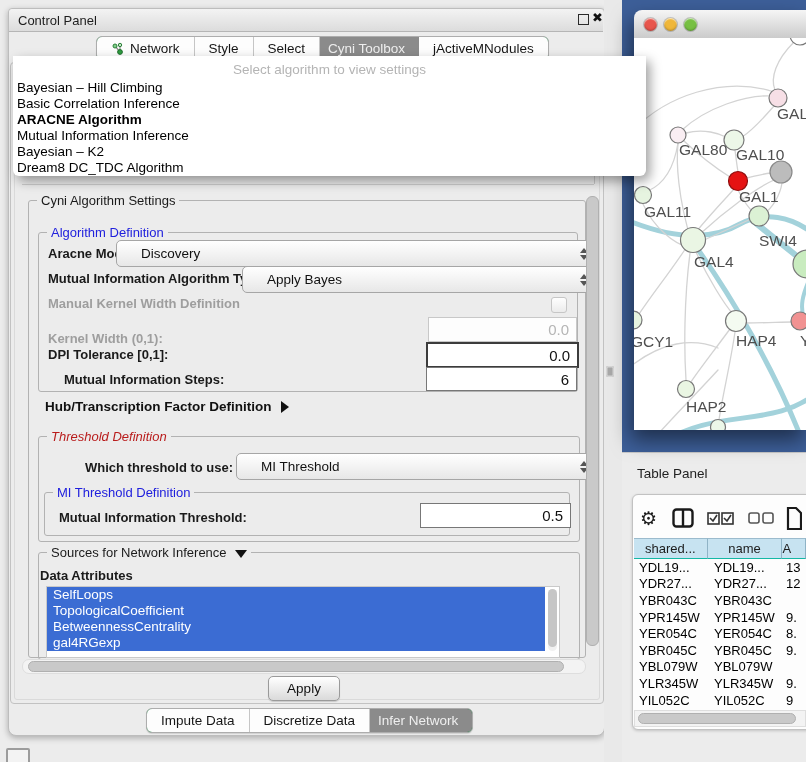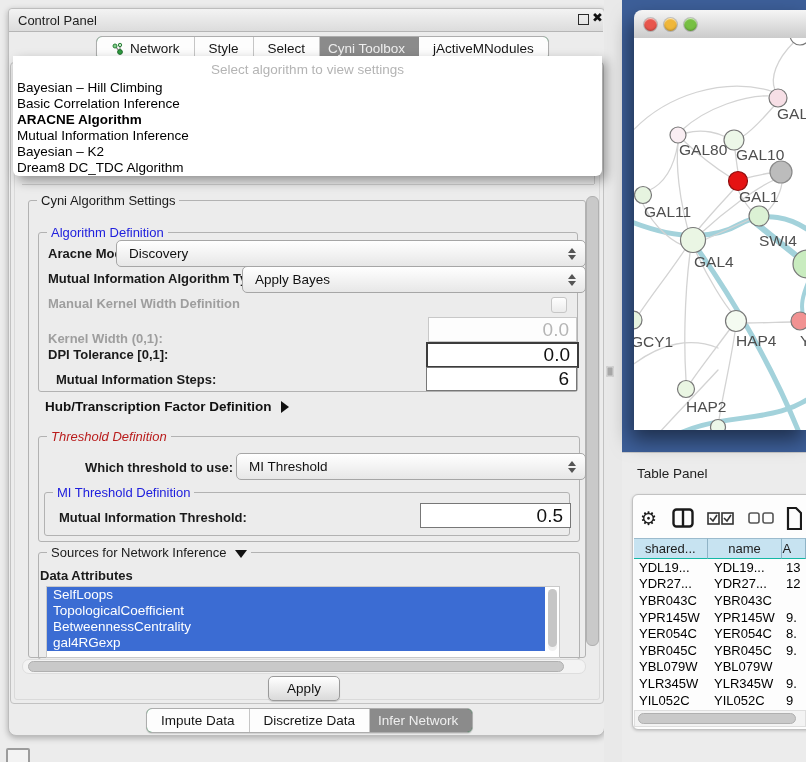--- a/index.html
+++ b/index.html
@@ -36,43 +36,43 @@
   .groupbox{border:1px solid #b2b2b2;border-radius:3px;}
   .grouplabel{position:absolute;top:-8px;background:#ececec;padding:0 4px;font-size:13px;white-space:nowrap;}
   .lbl-blue{color:#2020dd;}
   .lbl-green{color:#b91c1c;font-style:italic;}
   .lbl-dark{color:#1a1a1a;}
 
   .fldlabel{position:absolute;font-size:13px;font-weight:bold;color:#1a1a1a;white-space:nowrap;}
   .fldlabel.disabled{color:#9e9e9e;}
 
   .combo{position:absolute;background:linear-gradient(#ffffff,#e7e7e7);border:1px solid #a6a6a6;
-    border-radius:5px;display:flex;align-items:center;padding-left:12px;font-size:13.5px;color:#111;}
+    border-radius:5px;display:flex;align-items:center;padding-left:24px;font-size:13.5px;color:#111;}
   .combo .arrows{position:absolute;right:9px;top:50%;transform:translateY(-50%);display:flex;flex-direction:column;gap:2px;}
   .combo .arrows i{display:block;width:0;height:0;border-left:4px solid transparent;border-right:4px solid transparent;}
   .combo .arrows .up{border-bottom:5px solid #555;}
   .combo .arrows .dn{border-top:5px solid #555;}
 
-  .numfield{position:absolute;background:#ffffff;font-size:19px;display:flex;align-items:center;
+  .numfield{position:absolute;background:#ffffff;font-size:15px;display:flex;align-items:center;
     justify-content:flex-end;padding-right:7px;color:#111;}
   .numfield.strong{border:2px solid #3c3c3c;}
   .numfield.med{border:1.5px solid #777;}
   .numfield.disabled{border:1px solid #c8c8c8;color:#b5b5b5;background:#fdfdfd;}
 
   .checkbox{position:absolute;width:14px;height:14px;border:1px solid #c6c6c6;border-radius:3px;
     background:linear-gradient(#fefefe,#ebebeb);}
 
   .tri-right{display:inline-block;width:0;height:0;border-top:6px solid transparent;
     border-bottom:6px solid transparent;border-left:8px solid #111;margin-left:9px;}
   .tri-down{display:inline-block;width:0;height:0;border-left:6px solid transparent;
     border-right:6px solid transparent;border-top:8px solid #111;margin-left:8px;position:relative;top:1px;}
 
   
   #algo-popup{left:13px;top:56px;width:589px;height:120px;background:#ffffff;z-index:40;
-    border-radius:0 0 6px 6px;box-shadow:4px 5px 12px rgba(0,0,0,.38);}
+    border-radius:0 0 6px 6px;box-shadow:4px 5px 12px rgba(0,0,0,.38);padding-left:44px;}
   #algo-placeholder{position:absolute;left:0;top:6px;width:100%;text-align:center;
     font-size:13.5px;color:#b4b4b4;}
   #popup-items{position:absolute;left:4px;top:24px;right:4px;}
   .popup-item{font-size:13.5px;line-height:16px;color:#000;white-space:nowrap;}
   .popup-item.bold{font-weight:bold;}
 
   
   .frag{background:#c8c8c8;}
 
   
@@ -195,21 +195,21 @@
         <i class="up"></i>
         <i class="dn"></i>
       </span>
   </div>
   <div class="fldlabel disabled" style="left:48px;top:296px;">Manual Kernel Width Definition</div>
   <div class="checkbox" style="left:551px;top:297px;"></div>
   <div class="fldlabel disabled" style="left:48px;top:322px;margin-top:9px;">Kernel Width (0,1):</div>
   <div class="numfield disabled" style="left:428px;top:317px;width:140px;height:23px;">0.0</div>
   <div class="fldlabel" style="left:48px;top:347px;">DPI Tolerance [0,1]:</div>
   <div class="numfield strong" style="left:426px;top:342px;width:142px;height:22px;">0.0</div>
-  <div class="fldlabel" style="left:56px;top:372px;">Mutual Information Steps:</div>
+  <div class="fldlabel" style="left:64px;top:372px;">Mutual Information Steps:</div>
   <div class="numfield med" style="left:426px;top:367px;width:142px;height:22px;">6</div>
 
   <div class="abs" style="left:45px;top:399px;display:flex;align-items:center;font-size:13.5px;font-weight:bold;color:#111;">
     <span>Hub/Transcription Factor Definition</span>
     <span class="tri-right"></span>
   </div>
 
   <div class="abs groupbox" style="left:38px;top:436px;width:540px;height:104px;">
     <span class="grouplabel lbl-green" style="left:8px;">Threshold Definition</span>
   </div>

